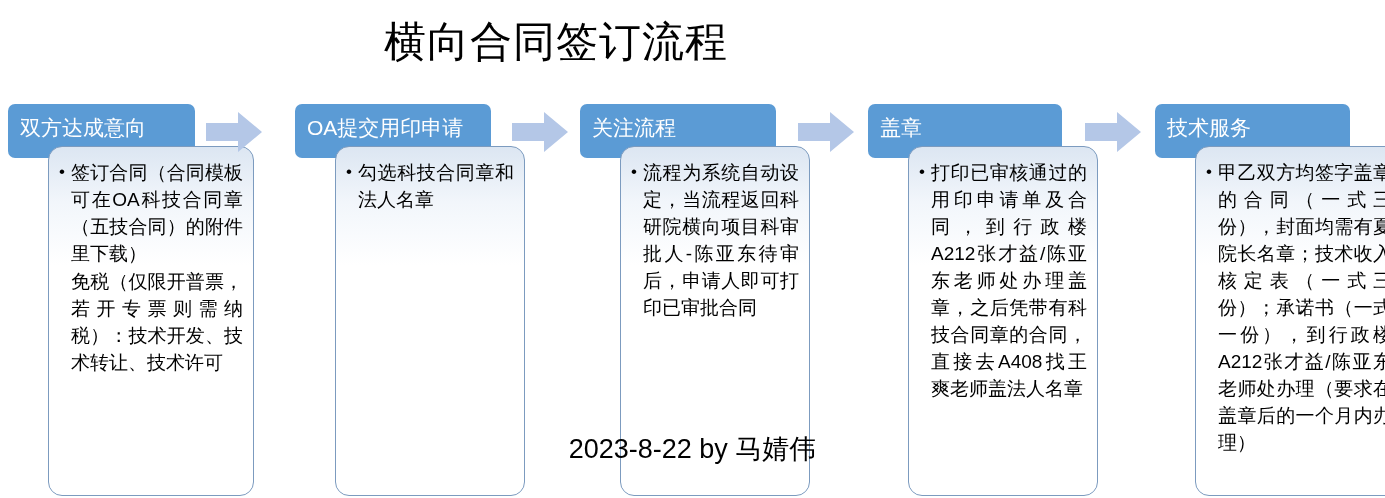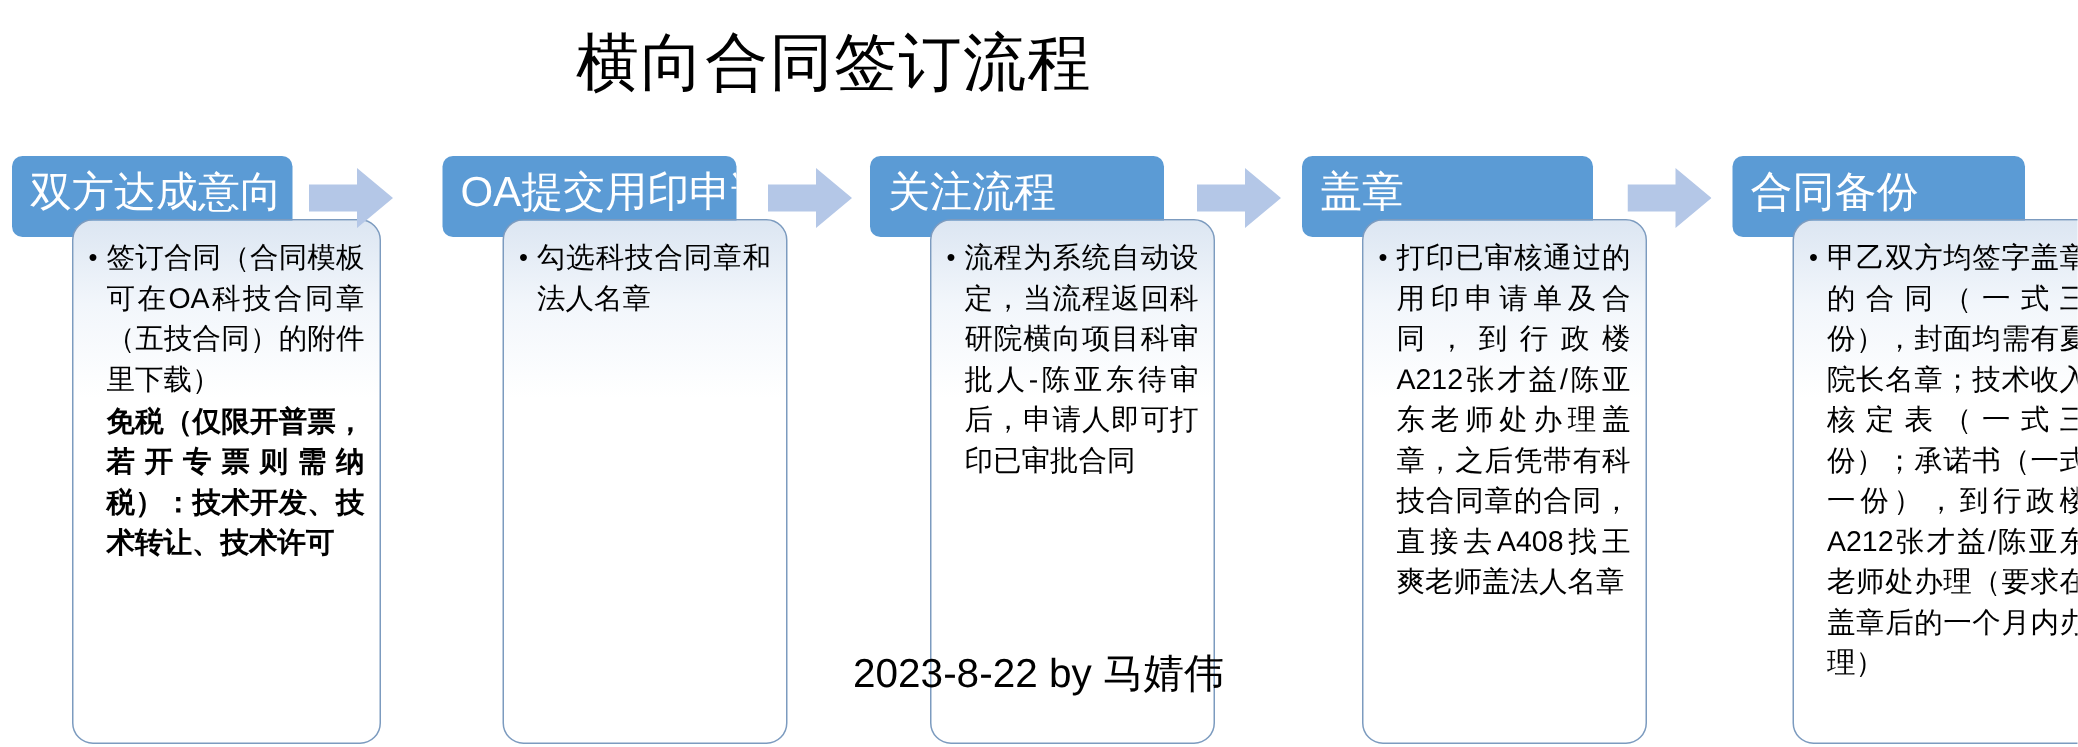--- a/index.html
+++ b/index.html
@@ -38,21 +38,21 @@
   .stage-header {
     position: absolute;
     top: 0;
     left: 0;
     height: 54px;
     border-radius: 7px;
     background: #5B9BD5;
     color: #ffffff;
     box-sizing: border-box;
     padding: 9px 0 0 12px;
-    font-size: 28px;
+    font-size: 21px;
     line-height: 30px;
     white-space: nowrap;
     overflow: hidden;
   }
 
   
   .stage-body {
     position: absolute;
     left: 40px;
     top: 42px;
@@ -82,21 +82,20 @@
     content: "\2022";
     position: absolute;
     left: 0;
     top: -1px;
     font-size: 17px;
     line-height: 27px;
     color: #000000;
   }
   .body-list li.plain {
     padding-left: 12px;
-    font-weight: bold;
   }
 
   
   .flow-arrow {
     position: absolute;
     top: 112px;
     width: 56px;
     height: 40px;
   }
   .flow-arrow svg { display: block; }
@@ -182,21 +181,21 @@
 </div>
 
 <div class="flow-arrow" style="left:1085px;">
   <svg width="56" height="40" viewBox="0 0 56 40" aria-hidden="true">
     <polygon points="0,11 32,11 32,0 56,20 32,40 32,29 0,29" fill="#B4C7E7"></polygon>
   </svg>
 </div>
 
 <div class="stage" style="left:1155px; width:230px;">
   <div class="stage-header" style="width:195px;">
-    <span>合同备份</span>
+    <span>技术服务</span>
   </div>
   <div class="stage-body" style="width:208px; height:350px;">
     <ul class="body-list">
       <li class="bulleted">甲乙双方均签字盖章的合同（一式三份），封面均需有夏院长名章；技术收入核定表（一式三份）；承诺书（一式一份），到行政楼A212张才益/陈亚东老师处办理（要求在盖章后的一个月内办理）</li>
     </ul>
   </div>
 </div>
 
 <div id="footer-credit">2023-8-22  by 马婧伟</div>
 

